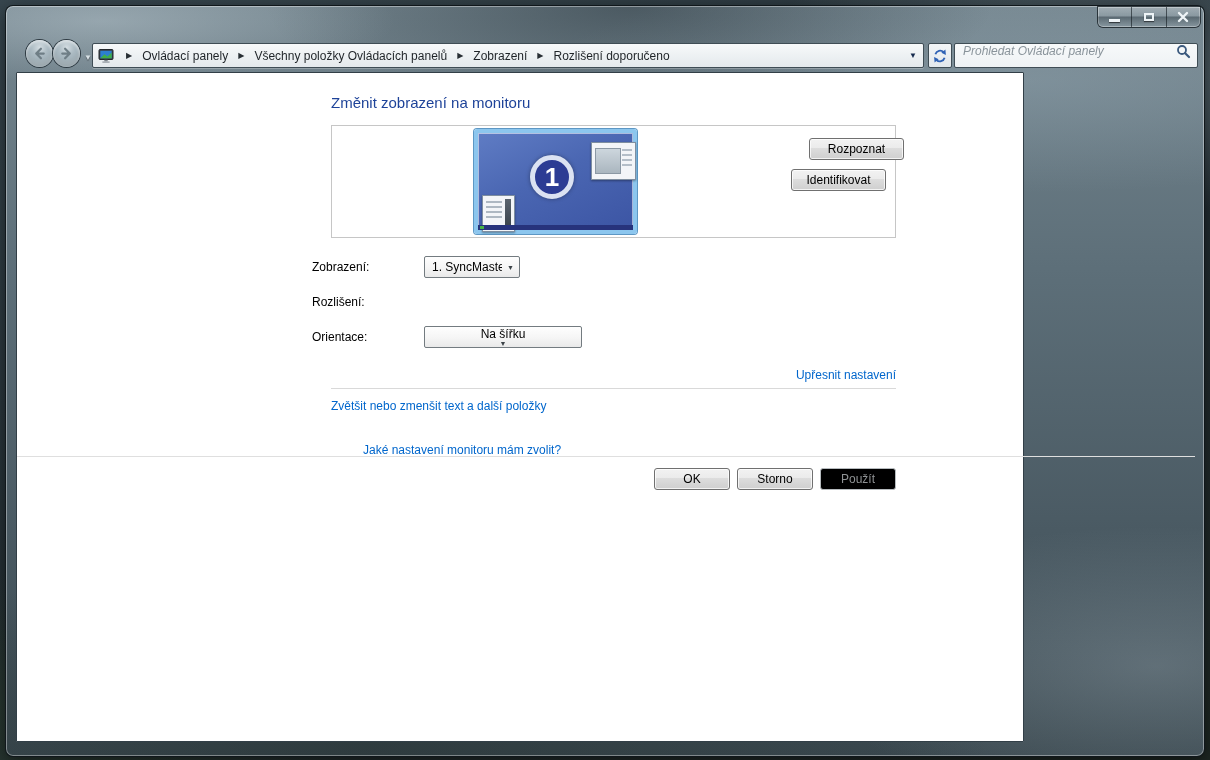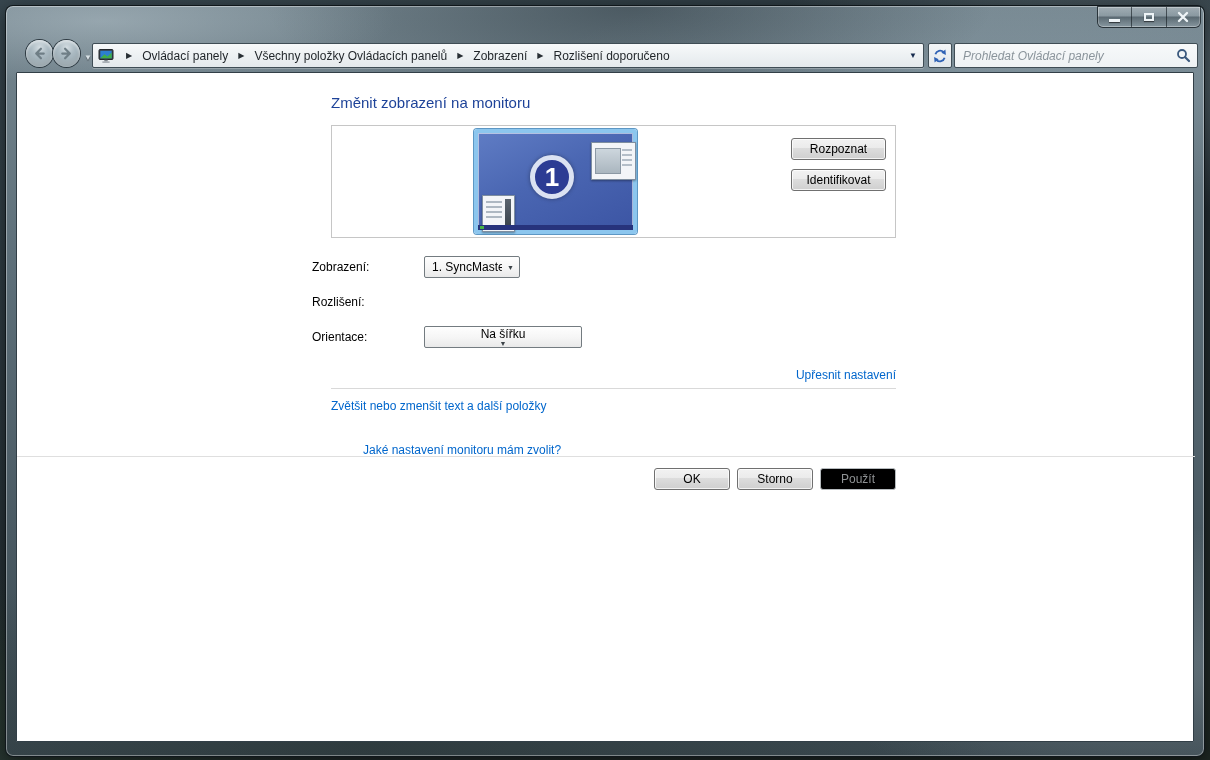--- a/index.html
+++ b/index.html
@@ -63,30 +63,30 @@
   .refresh-btn {
     position:absolute; left:922px; top:37px; width:24px; height:25px;
     border-radius:2px; border:1px solid #3f4d55;
     background:linear-gradient(180deg,#f2f5f7,#e2e8ec);
     display:flex; align-items:center; justify-content:center;
   }
   .search-box {
     position:absolute; left:948px; top:37px; width:244px; height:25px;
     border-radius:2px; border:1px solid #3f4d55;
     background:linear-gradient(180deg,#f7f9fa,#eef2f4);
-    display:flex; align-items:center; padding:0 6px 0 8px;
+    display:flex; align-items:flex-start; padding:0 6px 0 8px;
   }
   .search-box input {
     flex:1; border:none; outline:none; background:transparent;
     font-family:"Liberation Sans", sans-serif; font-size:12px; color:#333;
   }
   .search-box input::placeholder { color:#8a949b; font-style:italic; }
   
   .content {
-    position:absolute; left:10px; top:66px; width:1178px; height:670px;
+    position:absolute; left:10px; top:66px; width:1008px; height:670px;
     background:#fff; border:1px solid #323f47; border-radius:1px;text-decoration:underline;
   }
   .page-title { position:absolute; left:314px; top:21px; font-size:15px; color:#1e4399; }
   .preview-panel { position:absolute; left:314px; top:52px; width:565px; height:113px; background:#fff; border:1px solid #c6c6c6; }
   .monitor {
     position:absolute; left:142px; top:3px; width:163px; height:105px;
     border:4px solid #8cc6ee; border-radius:3px;
     box-shadow: 0 0 0 1px #5d97c4, inset 0 0 0 1px rgba(255,255,255,.55);
     background:linear-gradient(155deg,#5f7cc4 0%,#4a66b2 45%,#3c55a4 100%);
     position:absolute;
@@ -226,21 +226,21 @@
           <div class="line" style="top:10px;"></div>
           <div class="line" style="top:15px;"></div>
           <div class="line" style="top:20px;"></div>
           <div class="bar"></div>
         </div>
         <div class="mon-circle">1</div>
         <div class="mon-taskbar">
             <div class="mon-start"></div>
           </div>
       </div>
-      <div class="btn side-btn" style="top:12px;">Rozpoznat</div>
+      <div class="btn side-btn" style="top:12px;margin-left:18px;">Rozpoznat</div>
       <div class="btn side-btn" style="top:43px;">Identifikovat</div>
     </div>
 
     <span class="field-label" style="top:187px;">Zobrazení:</span>
     <div class="combo" style="top:183px; width:96px;">
       <span class="combo-value">1. SyncMaster</span>
       <span class="combo-arrow">▼</span>
     </div>
 
     <span class="field-label" style="top:222px;">Rozlišení:</span>

